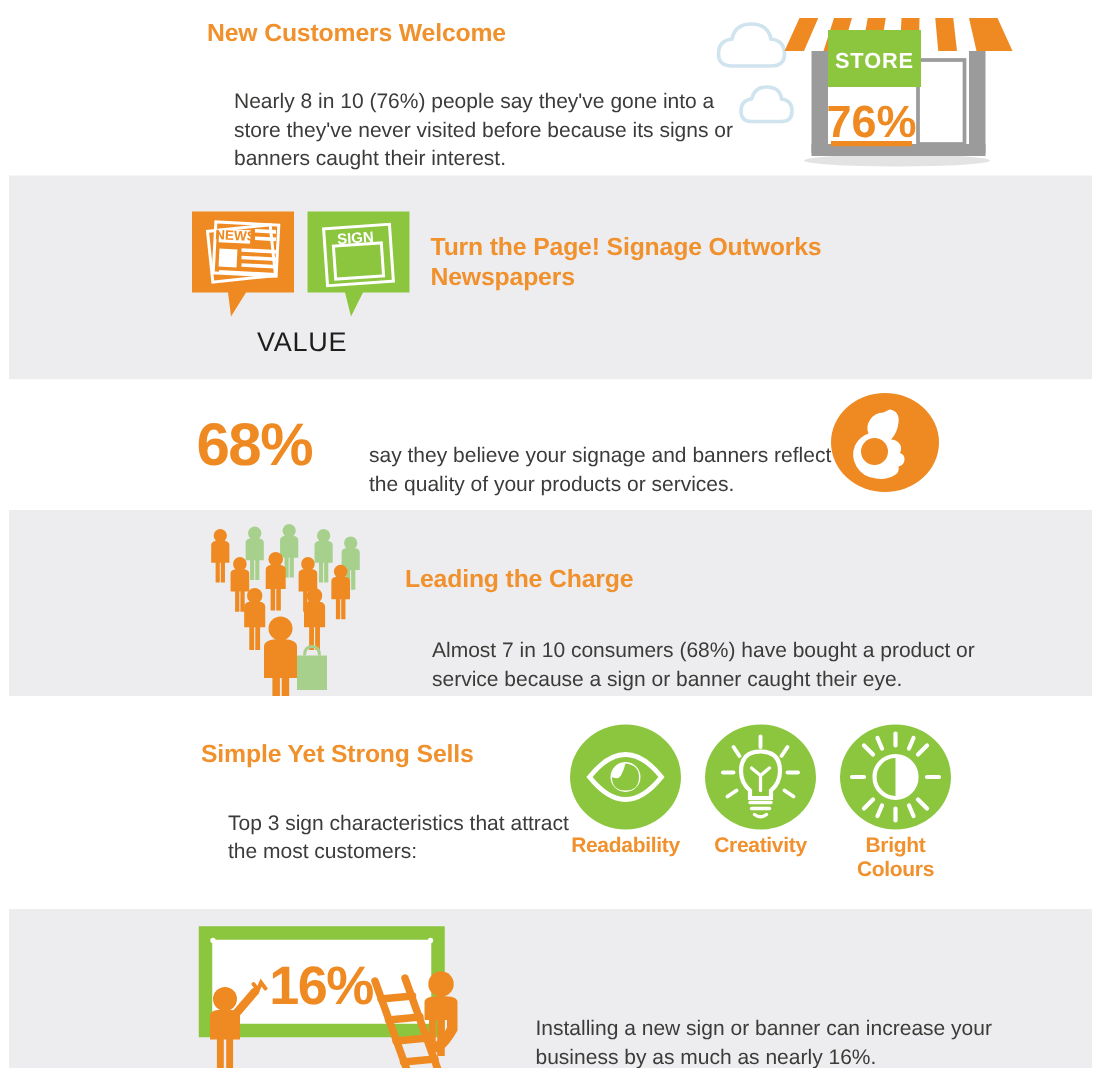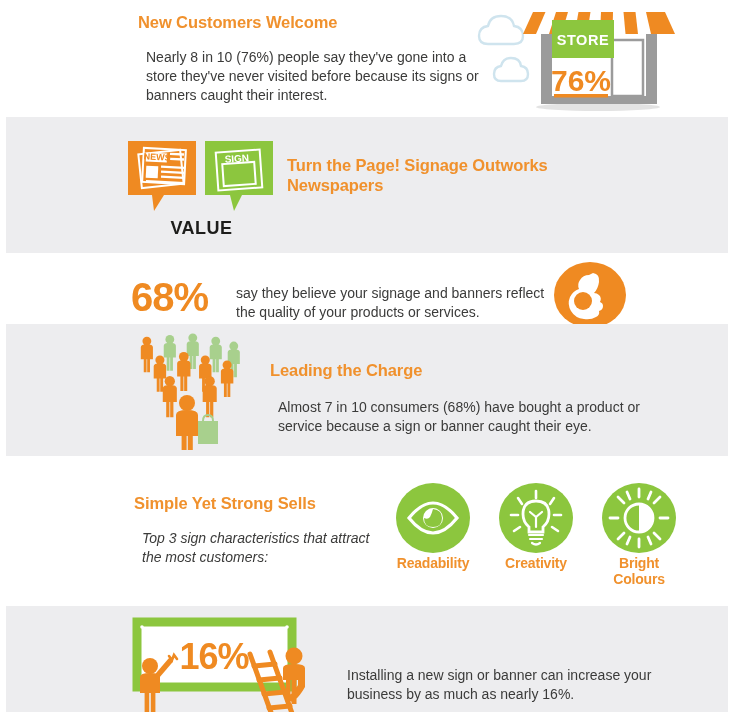--- a/index.html
+++ b/index.html
@@ -40,32 +40,32 @@
     font-weight: bold;
     font-size: 16.5px;
     line-height: 20px;
     letter-spacing: -0.1px;
     margin: 0;
   }
   .body-text {
     color: #3b3b3a;
     font-size: 14px;
     line-height: 19px;
-    margin: 8px;
+    margin: 18px;
   }
   .bigstat {
     color: #ef8a22;
     font-weight: bold;
     font-size: 40px;
     line-height: 40px;
     letter-spacing: -1px;
   }
   .value-label {
     color: #1d1d1b;
-    font-weight: bold;
+    font-weight: normal;
     font-size: 18px;
     letter-spacing: 0.5px;
     text-align: center;
   }
   .icon-caption {
     color: #f0912d;
     font-weight: bold;
     font-size: 14px;
     text-align: center;
     letter-spacing: -0.2px;
@@ -84,31 +84,31 @@
   #s2-head { position: absolute; left: 281px; top: 38px; width: 300px; }
   #s2-body { position: absolute; left: 281px; top: 83px; width: 320px; }
 
   
   #sect-sixty-eight { left: 0; top: 253px; width: 738px; height: 79px; background: #ffffff; }
   #s3-stat { position: absolute; left: 131px; top: 24px; }
   #s3-body { position: absolute; left: 228px; top: 23px; width: 315px; }
   #ok-hand-badge { position: absolute; left: 553px; top: 261px; width: 74px; height: 68px; }
 
   
-  #sect-leading-charge { top: 324px; height: 132px; }
+  #sect-leading-charge { top: 340px; height: 132px; }
   #s4-crowd { position: absolute; left: 122px; top: 4px; width: 120px; height: 122px; }
   #s4-head { position: absolute; left: 264px; top: 36px; }
   #s4-body { position: absolute; left: 264px; top: 66px; width: 380px; }
 
   
   #sect-simple-strong { left: 0; top: 464px; width: 738px; height: 126px; background: #ffffff; }
   #s5-head { position: absolute; left: 134px; top: 29px; }
-  #s5-body { position: absolute; left: 134px; top: 57px; width: 250px; font-style: italic; }
-  #s5-icons { position: absolute; left: 388px; top: 17px; width: 296px; height: 100px;
-              display: flex; justify-content: space-between; }
+  #s5-body { position: absolute; left: 134px; top: 57px; width: 250px; }
+  #s5-icons { position: absolute; left: 372px; top: 17px; width: 296px; height: 100px;
+              display: flex; }
   .feature { width: 90px; }
   .feature .circle-wrap { display: flex; justify-content: center; }
 
   
   #sect-banner-year { top: 606px; height: 122px; }
   #s6-banner { position: absolute; left: 122px; top: 8px; width: 200px; height: 105px; }
   #s6-head { position: absolute; left: 333px; top: 25px; }
   #s6-body { position: absolute; left: 333px; top: 52px; width: 330px; }
 
   svg { display: block; }

